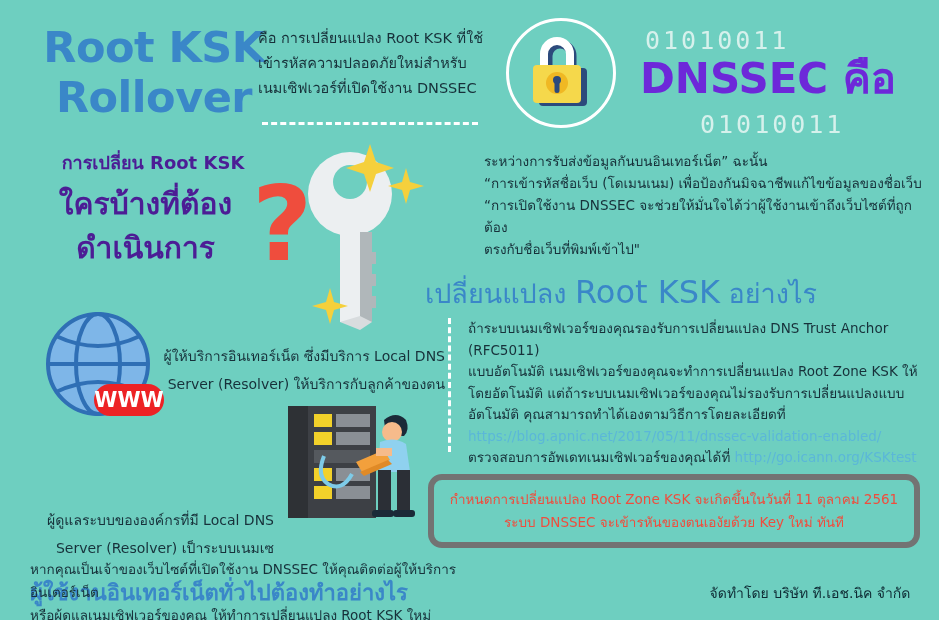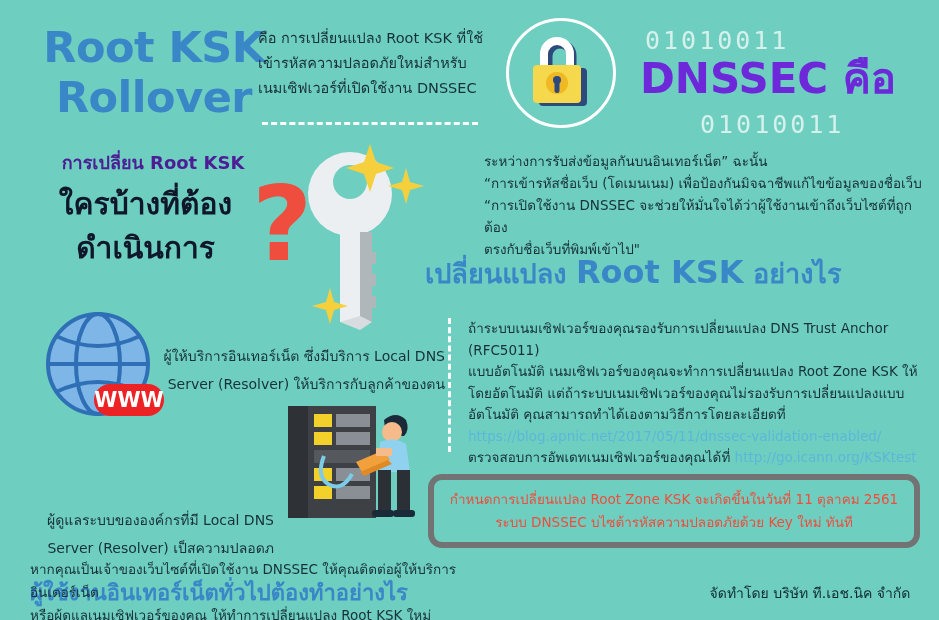--- a/index.html
+++ b/index.html
@@ -40,21 +40,21 @@
     width: 250px;
     color: #4c1d95;
     font-weight: bold;
     font-size: 18px;
     text-align: center;
   }
   #title-who {
     left: 18px;
     top: 182px;
     width: 255px;
-    color: #0f172a;
+    color: #4c1d95;
     font-weight: bold;
     font-size: 30px;
     line-height: 44px;
     text-align: center;
   }
 
   
   #qmark {
     left: 252px;
     top: 172px;
@@ -116,22 +116,22 @@
   #quote-block {
     left: 484px; top: 150px; width: 448px;
     color: #17313a; font-size: 13.5px; line-height: 22px;
   }
 
   
   #key-wrap { left: 296px; top: 140px; width: 130px; height: 190px; }
 
   
   #howto-head {
-    left: 425px; top: 252px;
-    color: #3a87c8; font-weight: bold; font-size: 27px;
+    left: 425px; top: 272px;
+    color: #3a87c8; font-weight: normal; font-size: 27px;
     white-space: nowrap;
   }
   #howto-body {
     left: 468px; top: 318px; width: 466px;
     color: #17313a; font-size: 13.5px; line-height: 21.5px;
   }
   .lnk { color: #5bb7d8; word-break: break-all; }
 
   
   #vdash {
@@ -275,21 +275,21 @@
     </svg>
   </div>
 
   <div class="abs" id="isp-text">
     <div>ผู้ให้บริการอินเทอร์เน็ต ซึ่งมีบริการ Local DNS</div>
     <div>Server (Resolver) ให้บริการกับลูกค้าของตน</div>
   </div>
 
   <div class="abs" id="admin-text">
     <div>ผู้ดูแลระบบขององค์กรที่มี Local DNS</div>
-    <div>Server (Resolver) เป็สความปลอดภ</div>
+    <div>Server (Resolver) เป็าระบบเนมเซ</div>
   </div>
 
   <div class="abs" id="server-wrap">
     <svg width="140" height="136" viewBox="0 0 140 136">
 
       <rect x="8" y="8" width="88" height="112" fill="#3d4045"></rect>
       <rect x="8" y="8" width="20" height="112" fill="#2e3135"></rect>
       <g>
         <rect x="34" y="16" width="18" height="13" fill="#f2d12a"></rect>
         <rect x="56" y="16" width="34" height="13" fill="#8a8f95"></rect>
@@ -318,18 +318,18 @@
   </div>
 
   <div class="abs" id="user-head">ผู้ใช้งานอินเทอร์เน็ตทั่วไปต้องทำอย่างไร</div>
   <div class="abs" id="user-body">
     <div>หากคุณเป็นเจ้าของเว็บไซต์ที่เปิดใช้งาน DNSSEC ให้คุณติดต่อผู้ให้บริการอินเตอร์เน็ต</div>
     <div>หรือผู้ดูแลเนมเซิฟเวอร์ของคุณ ให้ทำการเปลี่ยนแปลง Root KSK ใหม่</div>
   </div>
 
   <div class="abs" id="callout">
     <div>กำหนดการเปลี่ยนแปลง Root Zone KSK จะเกิดขึ้นในวันที่ 11 ตุลาคม 2561</div>
-    <div>ระบบ DNSSEC บไซต้ารหัสความปลอดภัยด้วย Key ใหม่ ทันที</div>
+    <div>ระบบ DNSSEC จะเข้ารหันของตนเองัยด้วย Key ใหม่ ทันที</div>
   </div>
 
   <div class="abs" id="footer">จัดทำโดย บริษัท ที.เอช.นิค จำกัด</div>
 
 </div>
 
 </body></html>

